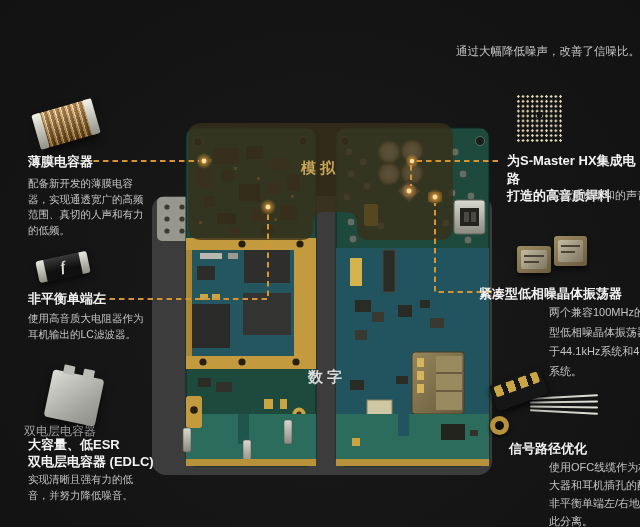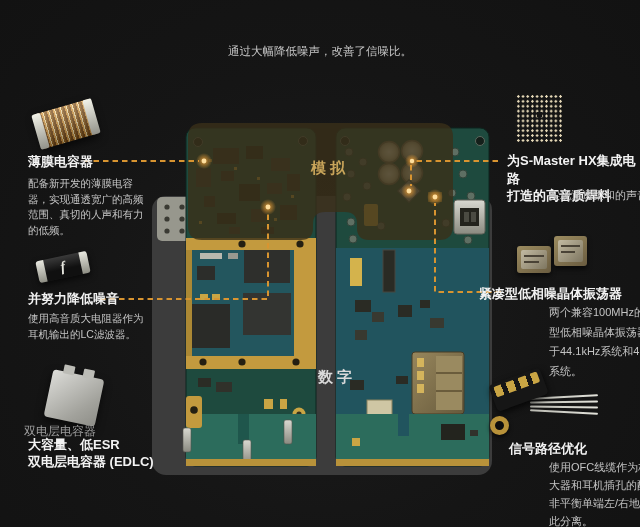--- a/index.html
+++ b/index.html
@@ -5,22 +5,22 @@
   html,body{margin:0;padding:0;background:#0e0e0e;}
   .stage{
     position:relative;width:640px;height:527px;overflow:hidden;
     background:radial-gradient(ellipse at 50% 58%, #1c1c1c 0%, #151515 55%, #121212 100%);
     font-family:"Liberation Sans","DejaVu Sans",sans-serif;
     -webkit-font-smoothing:antialiased;
   }
   .abs{position:absolute;}
   .page-title{left:0;right:0;top:14px;text-align:center;color:#f2f2f2;
     font-size:17.5px;font-weight:700;letter-spacing:.5px;}
-  .page-subtitle{left:0;right:0;top:44px;text-align:center;color:#c7c7c7;font-size:11.5px;}
-  .region-label{font-weight:700;letter-spacing:4px;text-align:right;width:48px;}
+  .page-subtitle{left:0;right:0;top:44px;text-align:right;color:#c7c7c7;font-size:11.5px;}
+  .region-label{font-weight:700;letter-spacing:4px;text-align:left;width:48px;}
   .lbl-analog{left:301px;top:159px;color:#c9a55a;font-size:15px;}
   .lbl-digital{left:308px;top:368px;color:#dadada;font-size:15px;}
   .co-title{color:#f2f2f2;font-size:13px;font-weight:700;white-space:pre-line;line-height:17px;}
   .co-body{color:#c4c4c4;}
   .co-body.lft{font-size:10.5px;line-height:15.5px;width:124px;}
   .co-body.rgt{font-size:11px;line-height:19.5px;width:126px;margin-left:40px;}
   .co-caption{color:#9d9d9d;font-size:12px;width:92px;}
   
   .ph-filmcap{left:28px;top:96px;width:76px;height:58px;}
   .filmcap-body{position:absolute;left:9px;top:10px;width:58px;height:36px;border-radius:3px;
@@ -276,32 +276,33 @@
 
   <div class="abs ph-filmcap">
     <div class="filmcap-body"></div>
   </div>
   <div class="abs co-title" style="left:28px;top:153px">薄膜电容器</div>
   <div class="abs co-body lft" style="left:28px;top:176px">配备新开发的薄膜电容器，实现通透宽广的高频范围、真切的人声和有力的低频。</div>
 
   <div class="abs ph-resistor">
     <div class="res-body">f</div>
   </div>
-  <div class="abs co-title" style="left:28px;top:290px">并努力降低噪音</div>
+  <div class="abs co-title" style="left:28px;top:290px">非平衡单端左</div>
   <div class="abs co-body lft" style="left:28px;top:311px">使用高音质大电阻器作为耳机输出的LC滤波器。</div>
 
   <div class="abs ph-edlc">
     <div class="edlc-body">
       <i class="edlc-t1"></i>
       <i class="edlc-t2"></i>
     </div>
   </div>
   <div class="abs co-caption" style="left:24px;top:423px">双电层电容器</div>
   <div class="abs co-title" style="left:28px;top:436px">大容量、低ESR
 双电层电容器 (EDLC)</div>
+  <div class="abs co-body lft" style="left:28px;top:472px">实现清晰且强有力的低音，并努力降低噪音。</div>
 
   <div class="abs ph-solder">
     <div class="solder-gap"></div>
   </div>
   <div class="abs co-title" style="left:507px;top:152px;line-height:17.5px">为S-Master HX集成电路
 打造的高音质焊料</div>
   <div class="abs co-body rgt" style="left:509px;top:186px">实现通透柔和的声音</div>
 
   <div class="abs ph-crystal1 crystal">
       <em></em>

